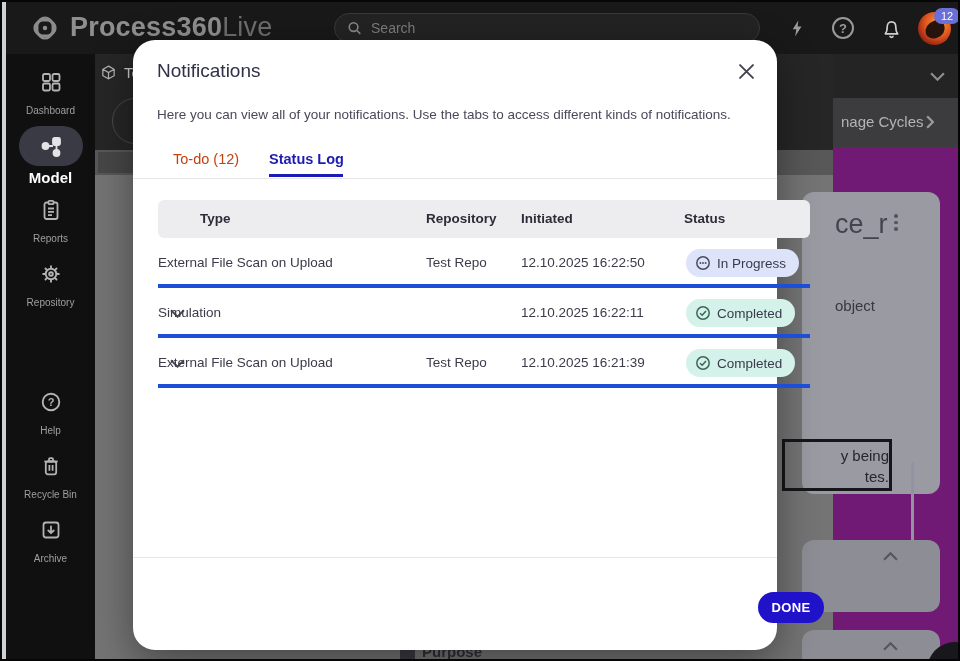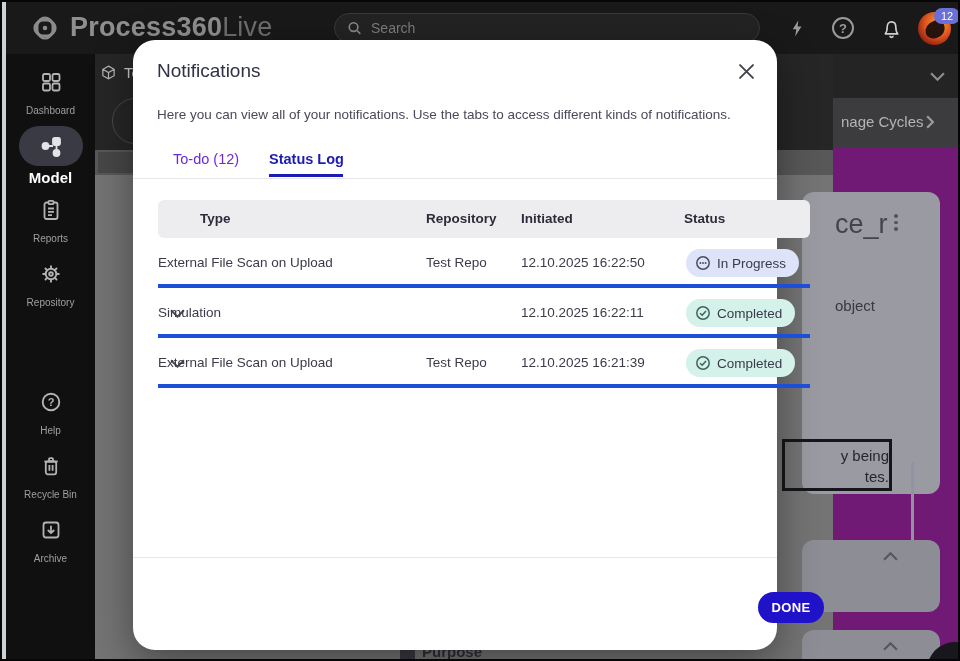--- a/index.html
+++ b/index.html
@@ -54,21 +54,21 @@
   .bp-card2 { position:absolute; left:-31px; top:393px; width:138px; height:72px; background:#8d8d95; border-radius:12px; }
   .bp-card3 { position:absolute; left:-31px; top:483px; width:138px; height:45px; background:#8d8d95; border-radius:12px; }
   .chev-up { position:absolute; right:42px; top:12px; }
   .bp-fab { left:925px; top:640px; width:56px; height:56px; border-radius:50%; background:#17171c; z-index:2; }
 
   
   .modal { position:absolute; left:131px; top:38px; width:644px; height:610px; background:#ffffff; border-radius:22px; z-index:10; box-shadow:0 12px 40px rgba(0,0,0,.4); }
   .m-title { position:absolute; left:24px; top:20px; font-size:19px; font-weight:500; color:#303048; }
   .m-close { position:absolute; right:22px; top:22px; width:18px; height:18px; cursor:pointer; display:flex; align-items:center; justify-content:center; }
   .m-desc { position:absolute; left:24px; top:67px; font-size:13.5px; color:#49495a; }
-  .m-tab1 { position:absolute; left:40px; top:111px; font-size:14.5px; font-weight:500; color:#6d28d9; cursor:pointer; }
+  .m-tab1 { position:absolute; left:40px; top:111px; font-size:14.5px; font-weight:500; color:#c2410c; cursor:pointer; }
   .m-tab2 { position:absolute; left:136px; top:111px; font-size:14.5px; font-weight:700; color:#1c1cb4; cursor:pointer; }
   .m-tab-underline { position:absolute; left:136px; top:134px; width:74px; height:3px; background:#1c1cb4; }
   .m-tabs-border { position:absolute; left:0; top:138px; width:100%; height:1px; background:#e7e7ea; }
 
   .tbl { position:absolute; left:25px; top:160px; width:652px; }
   .tbl-head { position:relative; height:38px; background:#ededef; border-radius:6px;text-align:right; }
   .th { position:absolute; top:11px; font-size:13.5px; font-weight:700; color:#2d2d3a; }
   .th.c-type { left:42px; } .c-repo { left:268px; } .c-init { left:363px; } .c-status { left:526px; }
   .tbl-row { position:relative; height:50px; border-bottom:4px solid #1d4ed8; }
   .td { position:absolute; top:17px; font-size:13.5px; color:#3b3b49; }

